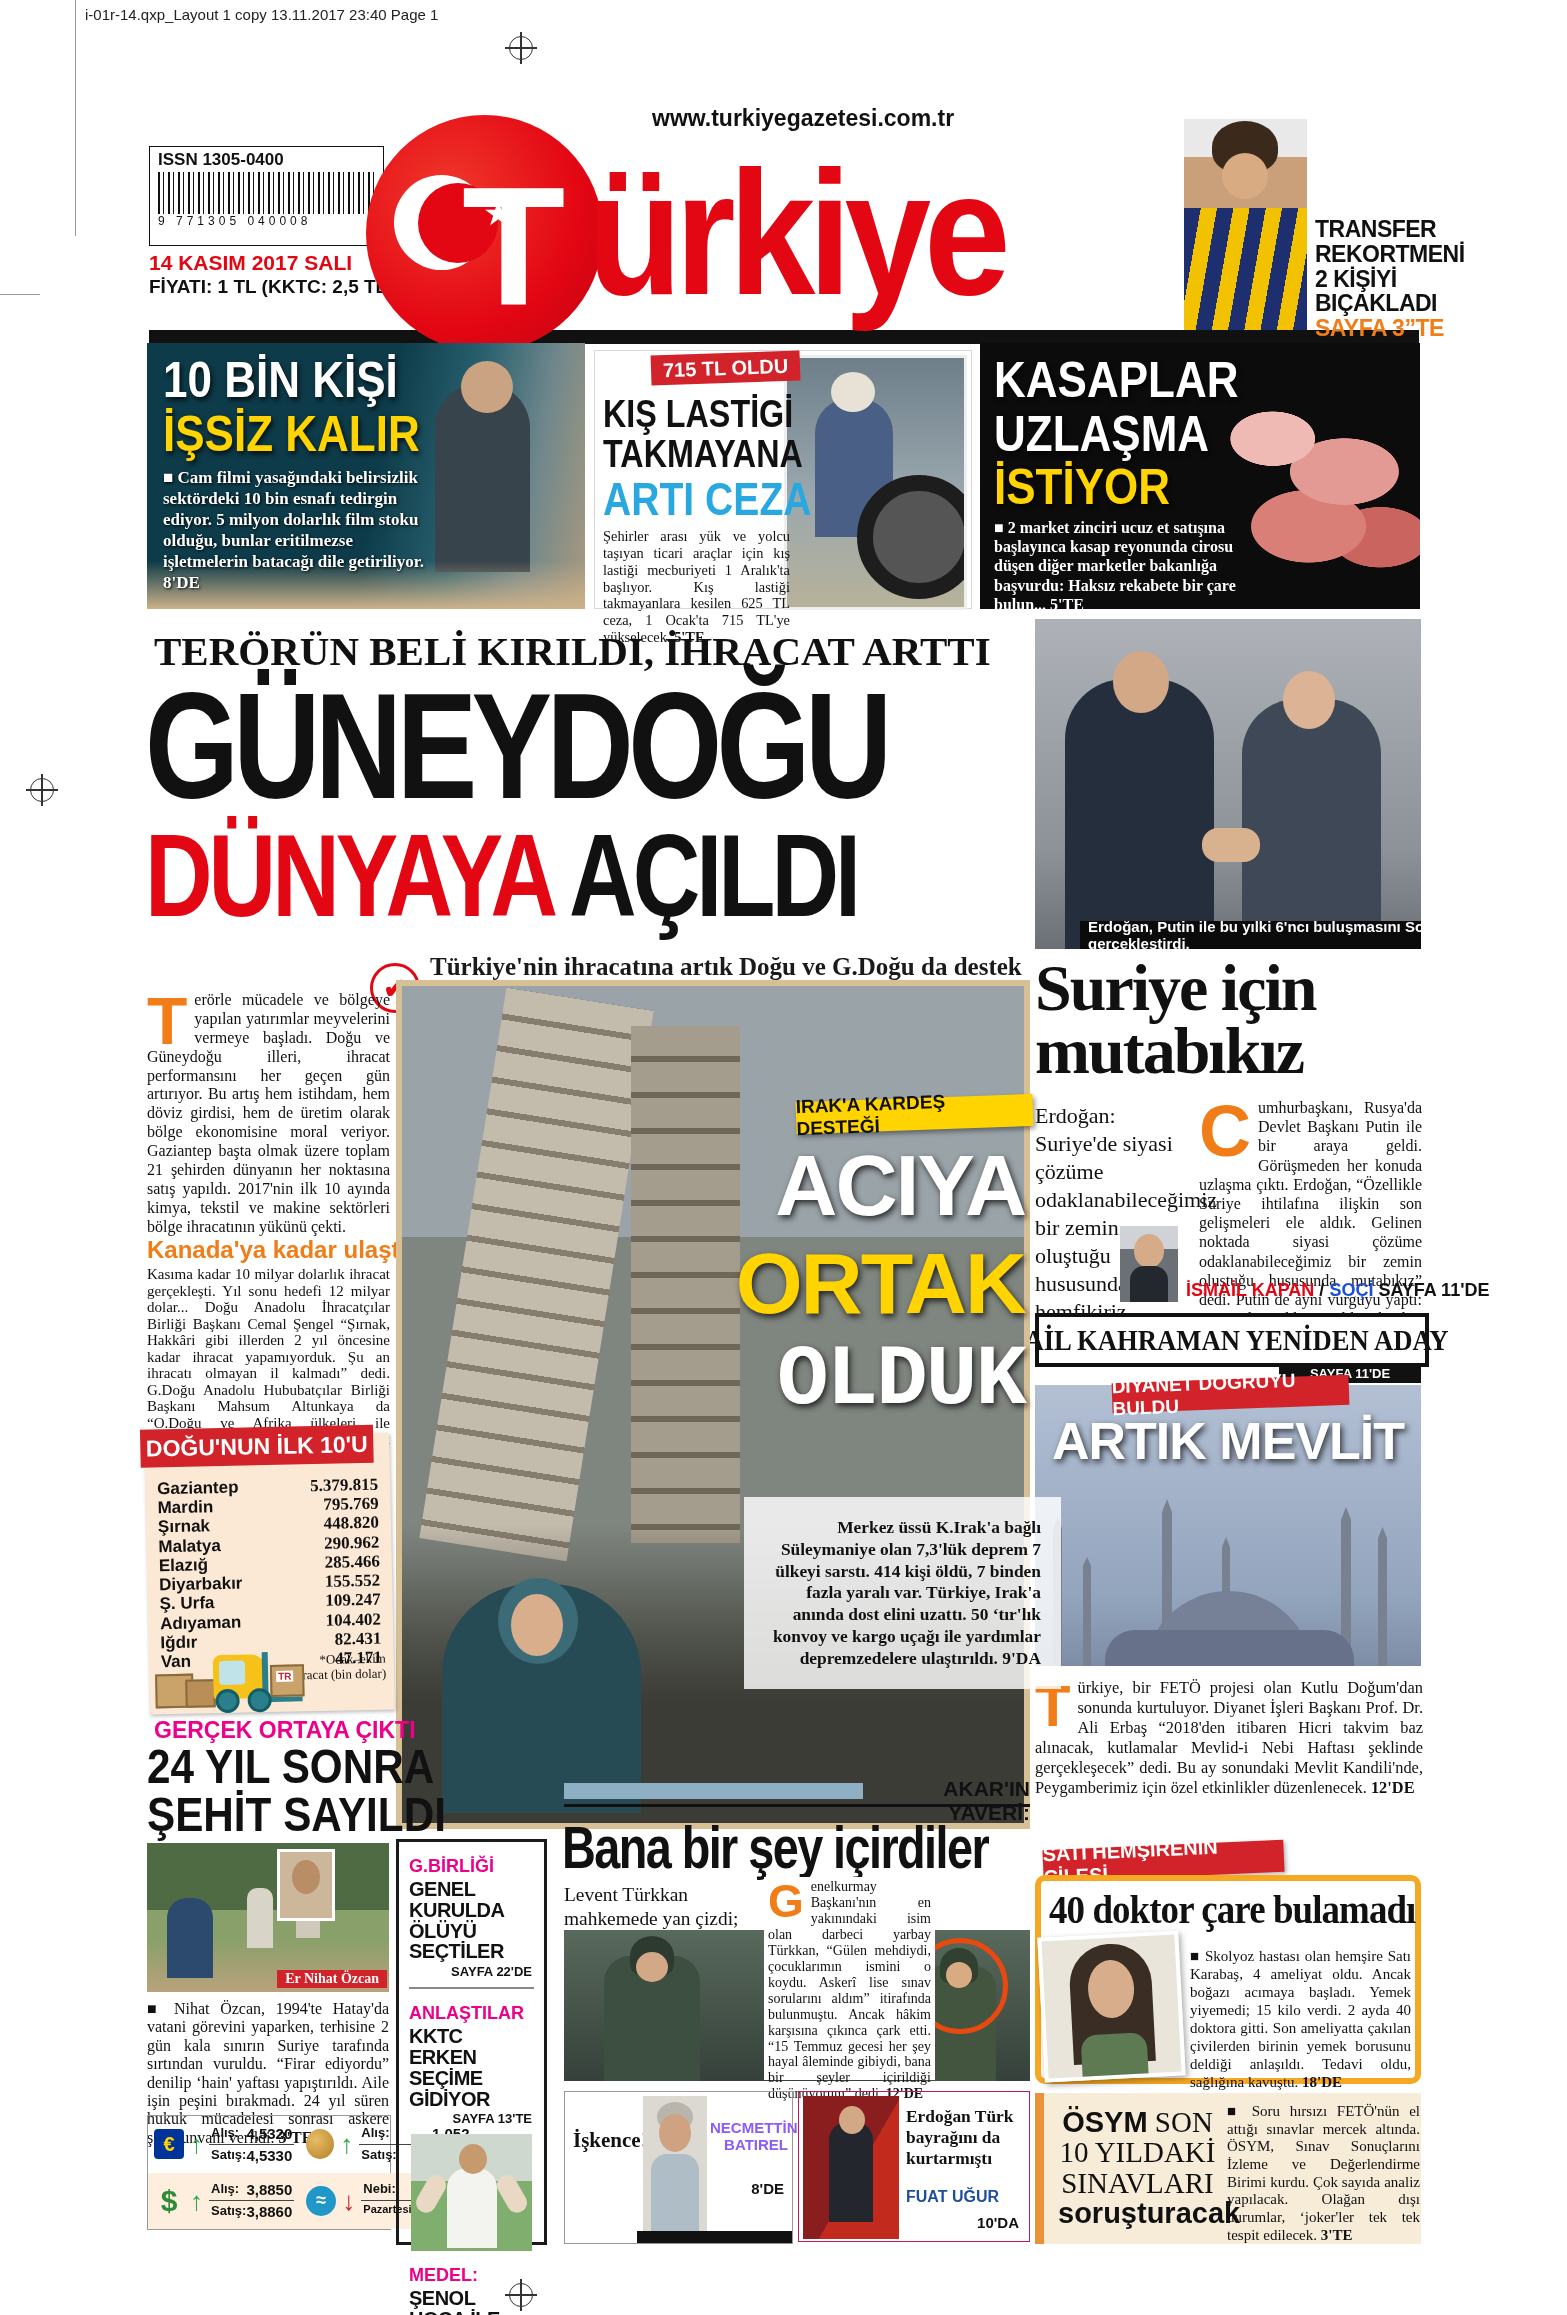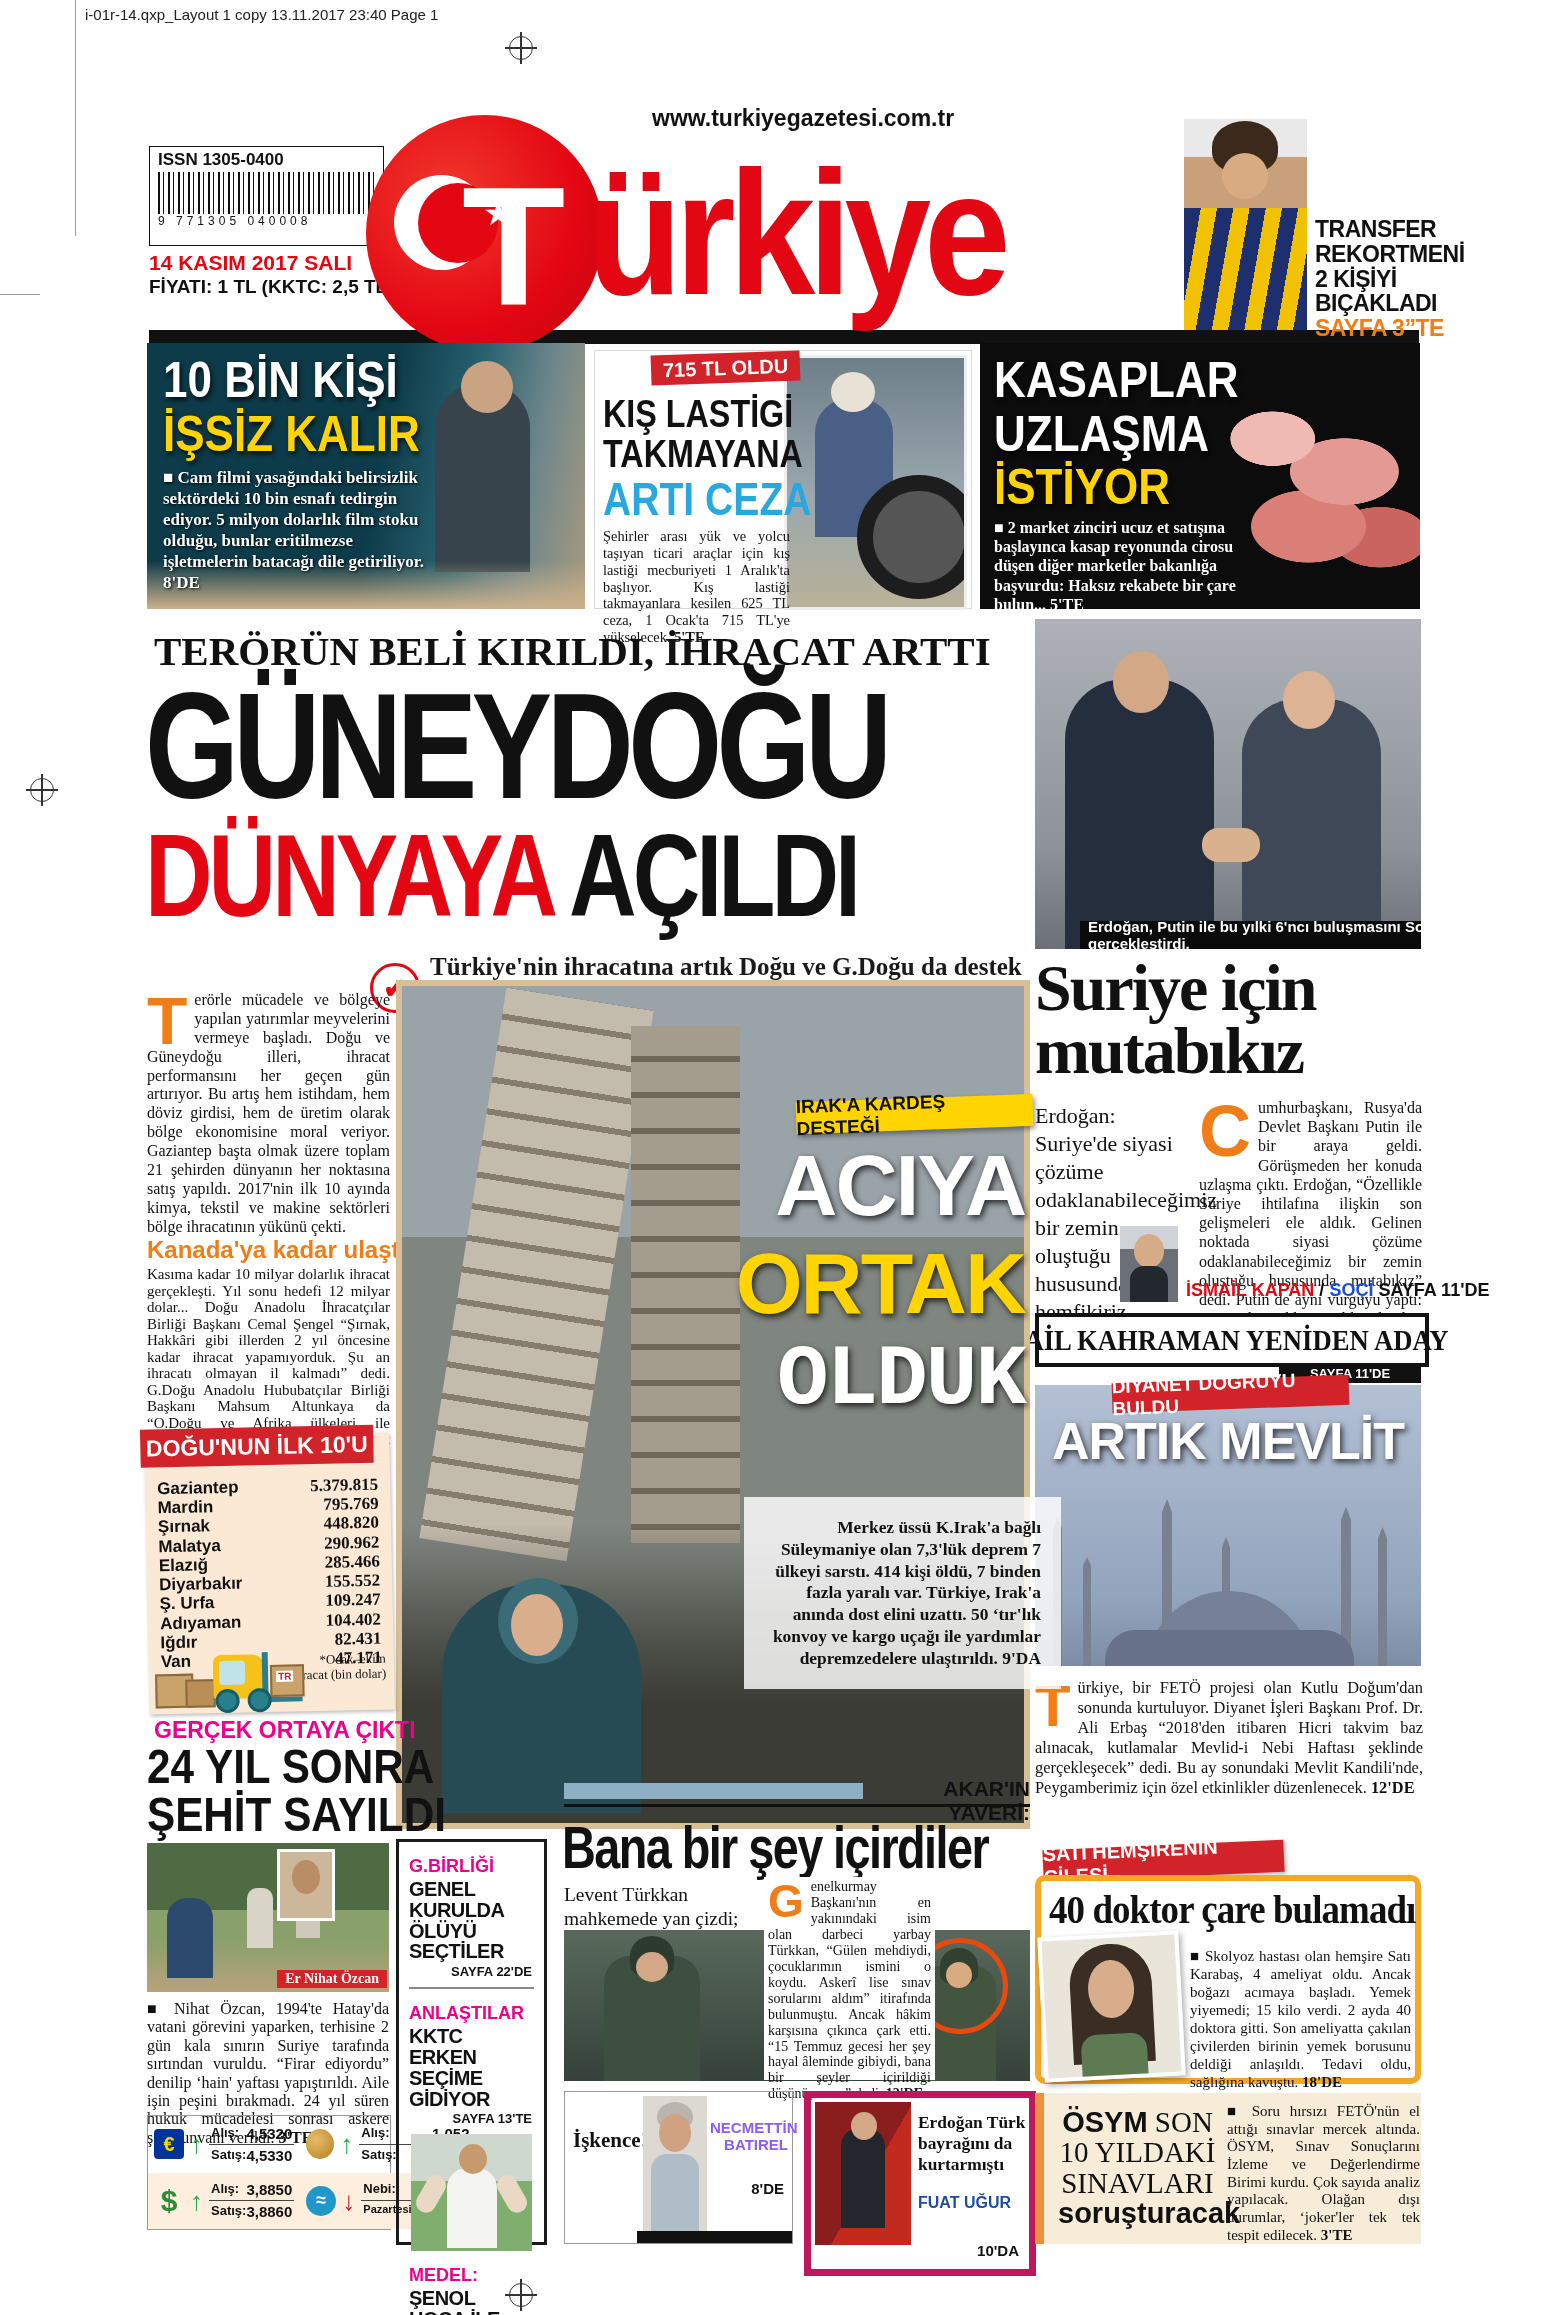--- a/index.html
+++ b/index.html
@@ -374,21 +374,21 @@
       <div class="abs" style="left:16px;top:18px;width:32px;height:38px;border-radius:50%;background:#cfa382;"></div>
       <div class="abs" style="left:8px;top:58px;width:48px;height:78px;border-radius:16px 16px 0 0;background:#aebdc6;"></div>
     </div>
     <div class="abs hv" style="left:145px;top:28px;width:78px;font-size:15px;color:#8b5cf6;line-height:1.1;text-align:right;">
       <span>NECMETTİN</span><br><span>BATIREL</span>
     </div>
     <div class="abs hv" style="right:8px;top:88px;font-size:15px;">8'DE</div>
     <div class="abs" style="left:72px;bottom:0;right:0;height:12px;background:#111;"></div>
   </div>
 
-  <div class="abs" style="left:798px;top:2091px;width:232px;height:185px;border:7px solid #be185d;box-sizing:border-box;margin-left:6px;">
+  <div class="abs" style="left:798px;top:2091px;width:232px;height:151px;border:1px solid #be185d;box-sizing:border-box;">
     <div class="abs photo" style="left:4px;top:4px;width:96px;height:143px;background:linear-gradient(120deg,#8a1d1d 0 55%,#c22a1e 55%);">
       <div class="abs" style="left:26px;top:26px;width:44px;height:100px;border-radius:18px 18px 0 0;background:#23262c;"></div>
       <div class="abs" style="left:36px;top:10px;width:26px;height:28px;border-radius:50%;background:#d3a887;"></div>
     </div>
     <div class="abs serif" style="left:107px;top:14px;width:117px;font-size:17.4px;font-weight:700;line-height:1.2;">Erdoğan Türk bayrağını da kurtarmıştı</div>
     <div class="abs hv" style="left:107px;top:96px;font-size:16px;color:#1d4e9e;">FUAT UĞUR</div>
     <div class="abs hv" style="right:10px;bottom:10px;font-size:15px;">10'DA</div>
   </div>
 
   <div class="abs badge" style="left:1043px;top:1845px;width:241px;height:32px;font-size:20px;transform:rotate(-2.5deg);box-shadow:2px 2px 4px rgba(0,0,0,.3);">SATI HEMŞİRENİN ÇİLESİ</div>

